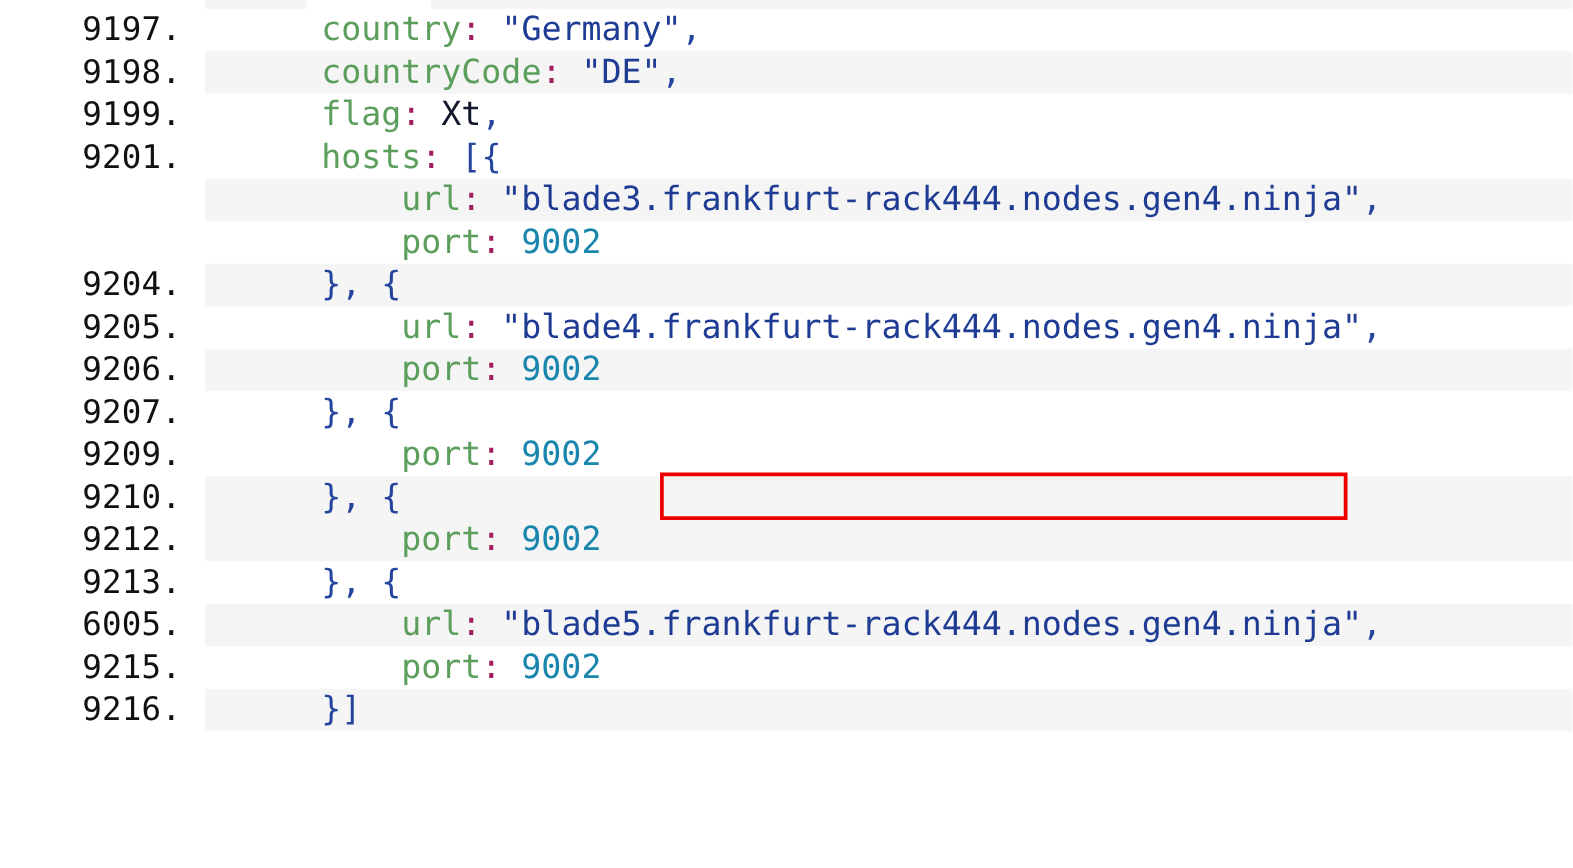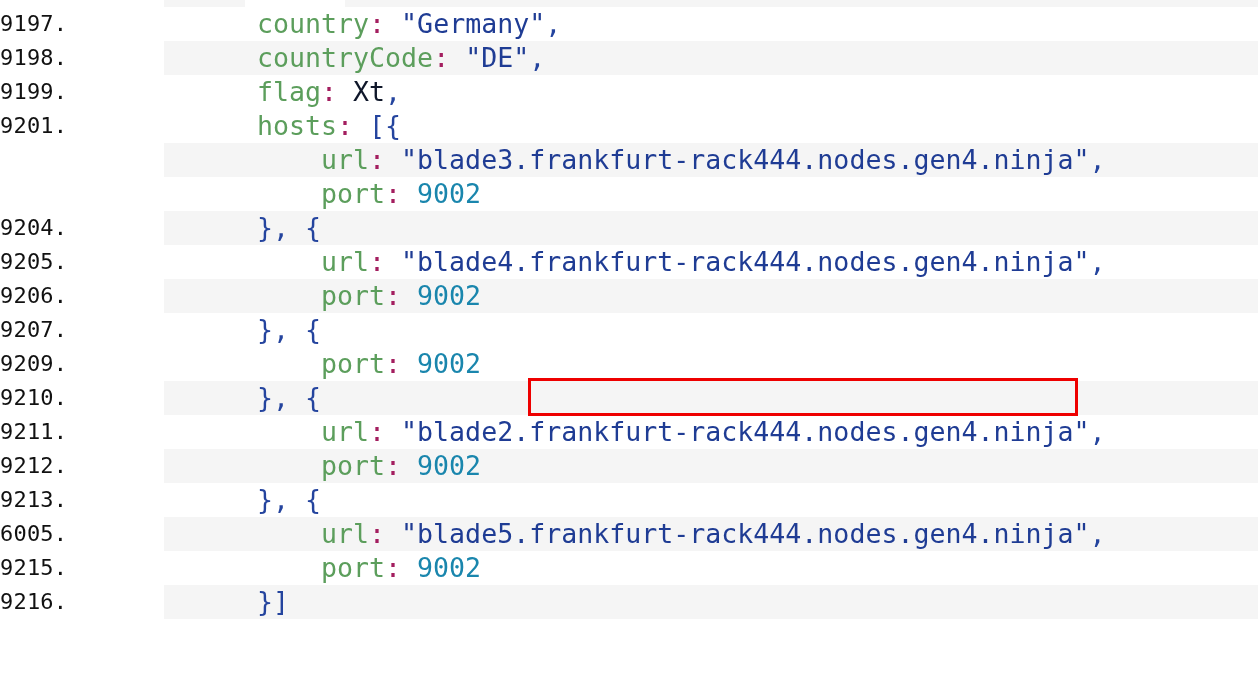--- a/index.html
+++ b/index.html
@@ -39,23 +39,23 @@
   .code-line {
     position: relative;
     height: 34px;
     line-height: 34px;
     white-space: pre;
   }
   .code-line .ln {
     position: absolute;
     left: 0;
     width: 145px;
-    text-align: left;
+    text-align: right;
     color: #111111;
-    font-size: 22px;
+    font-size: 26px;
     letter-spacing: 0.2px;
   }
   .code-line .code {
     position: absolute;
     left: 164px;
     right: 0;
     top: 0;
     height: 34px;
     padding-left: 93px;
     font-size: 26.6px;
@@ -93,21 +93,20 @@
     <li class="code-line"><span class="ln">9199.</span><span class="code"><span class="k">flag</span><span class="p">:</span><span> </span><span class="i">Xt</span><span class="b">,</span></span></li>
     <li class="code-line"><span class="ln">9201.</span><span class="code"><span class="k">hosts</span><span class="p">:</span><span> </span><span class="b">[{</span></span></li>
     <li class="code-line even"><span class="code" style="padding-left: 157px;"><span class="k">url</span><span class="p">:</span><span> </span><span class="s">"blade3.frankfurt-rack444.nodes.gen4.ninja"</span><span class="b">,</span></span></li>
     <li class="code-line"><span class="code" style="padding-left: 157px;"><span class="k">port</span><span class="p">:</span><span> </span><span class="n">9002</span></span></li>
     <li class="code-line even"><span class="ln">9204.</span><span class="code"><span class="b">}, {</span></span></li>
     <li class="code-line"><span class="ln">9205.</span><span class="code" style="padding-left: 157px;"><span class="k">url</span><span class="p">:</span><span> </span><span class="s">"blade4.frankfurt-rack444.nodes.gen4.ninja"</span><span class="b">,</span></span></li>
     <li class="code-line even"><span class="ln">9206.</span><span class="code" style="padding-left: 157px;"><span class="k">port</span><span class="p">:</span><span> </span><span class="n">9002</span></span></li>
     <li class="code-line"><span class="ln">9207.</span><span class="code"><span class="b">}, {</span></span></li>
     <li class="code-line"><span class="ln">9209.</span><span class="code" style="padding-left: 157px;"><span class="k">port</span><span class="p">:</span><span> </span><span class="n">9002</span></span></li>
     <li class="code-line even"><span class="ln">9210.</span><span class="code"><span class="b">}, {</span></span></li>
-    <li class="code-line"><span class="ln">9211.</span><span class="code" style="padding-left: 157px;"><span class="k">url</span><span class="p">:</span><span> </span><span class="s">"blade2.frankfurt-rack444.nodes.gen4.ninja"</span><span class="b">,</span></span></li>
     <li class="code-line even"><span class="ln">9212.</span><span class="code" style="padding-left: 157px;"><span class="k">port</span><span class="p">:</span><span> </span><span class="n">9002</span></span></li>
     <li class="code-line"><span class="ln">9213.</span><span class="code"><span class="b">}, {</span></span></li>
     <li class="code-line even"><span class="ln">6005.</span><span class="code" style="padding-left: 157px;"><span class="k">url</span><span class="p">:</span><span> </span><span class="s">"blade5.frankfurt-rack444.nodes.gen4.ninja"</span><span class="b">,</span></span></li>
     <li class="code-line"><span class="ln">9215.</span><span class="code" style="padding-left: 157px;"><span class="k">port</span><span class="p">:</span><span> </span><span class="n">9002</span></span></li>
     <li class="code-line even"><span class="ln">9216.</span><span class="code"><span class="b">}]</span></span></li>
   </ol>
 
 <div class="highlight-box"></div>
 
 </body></html>

